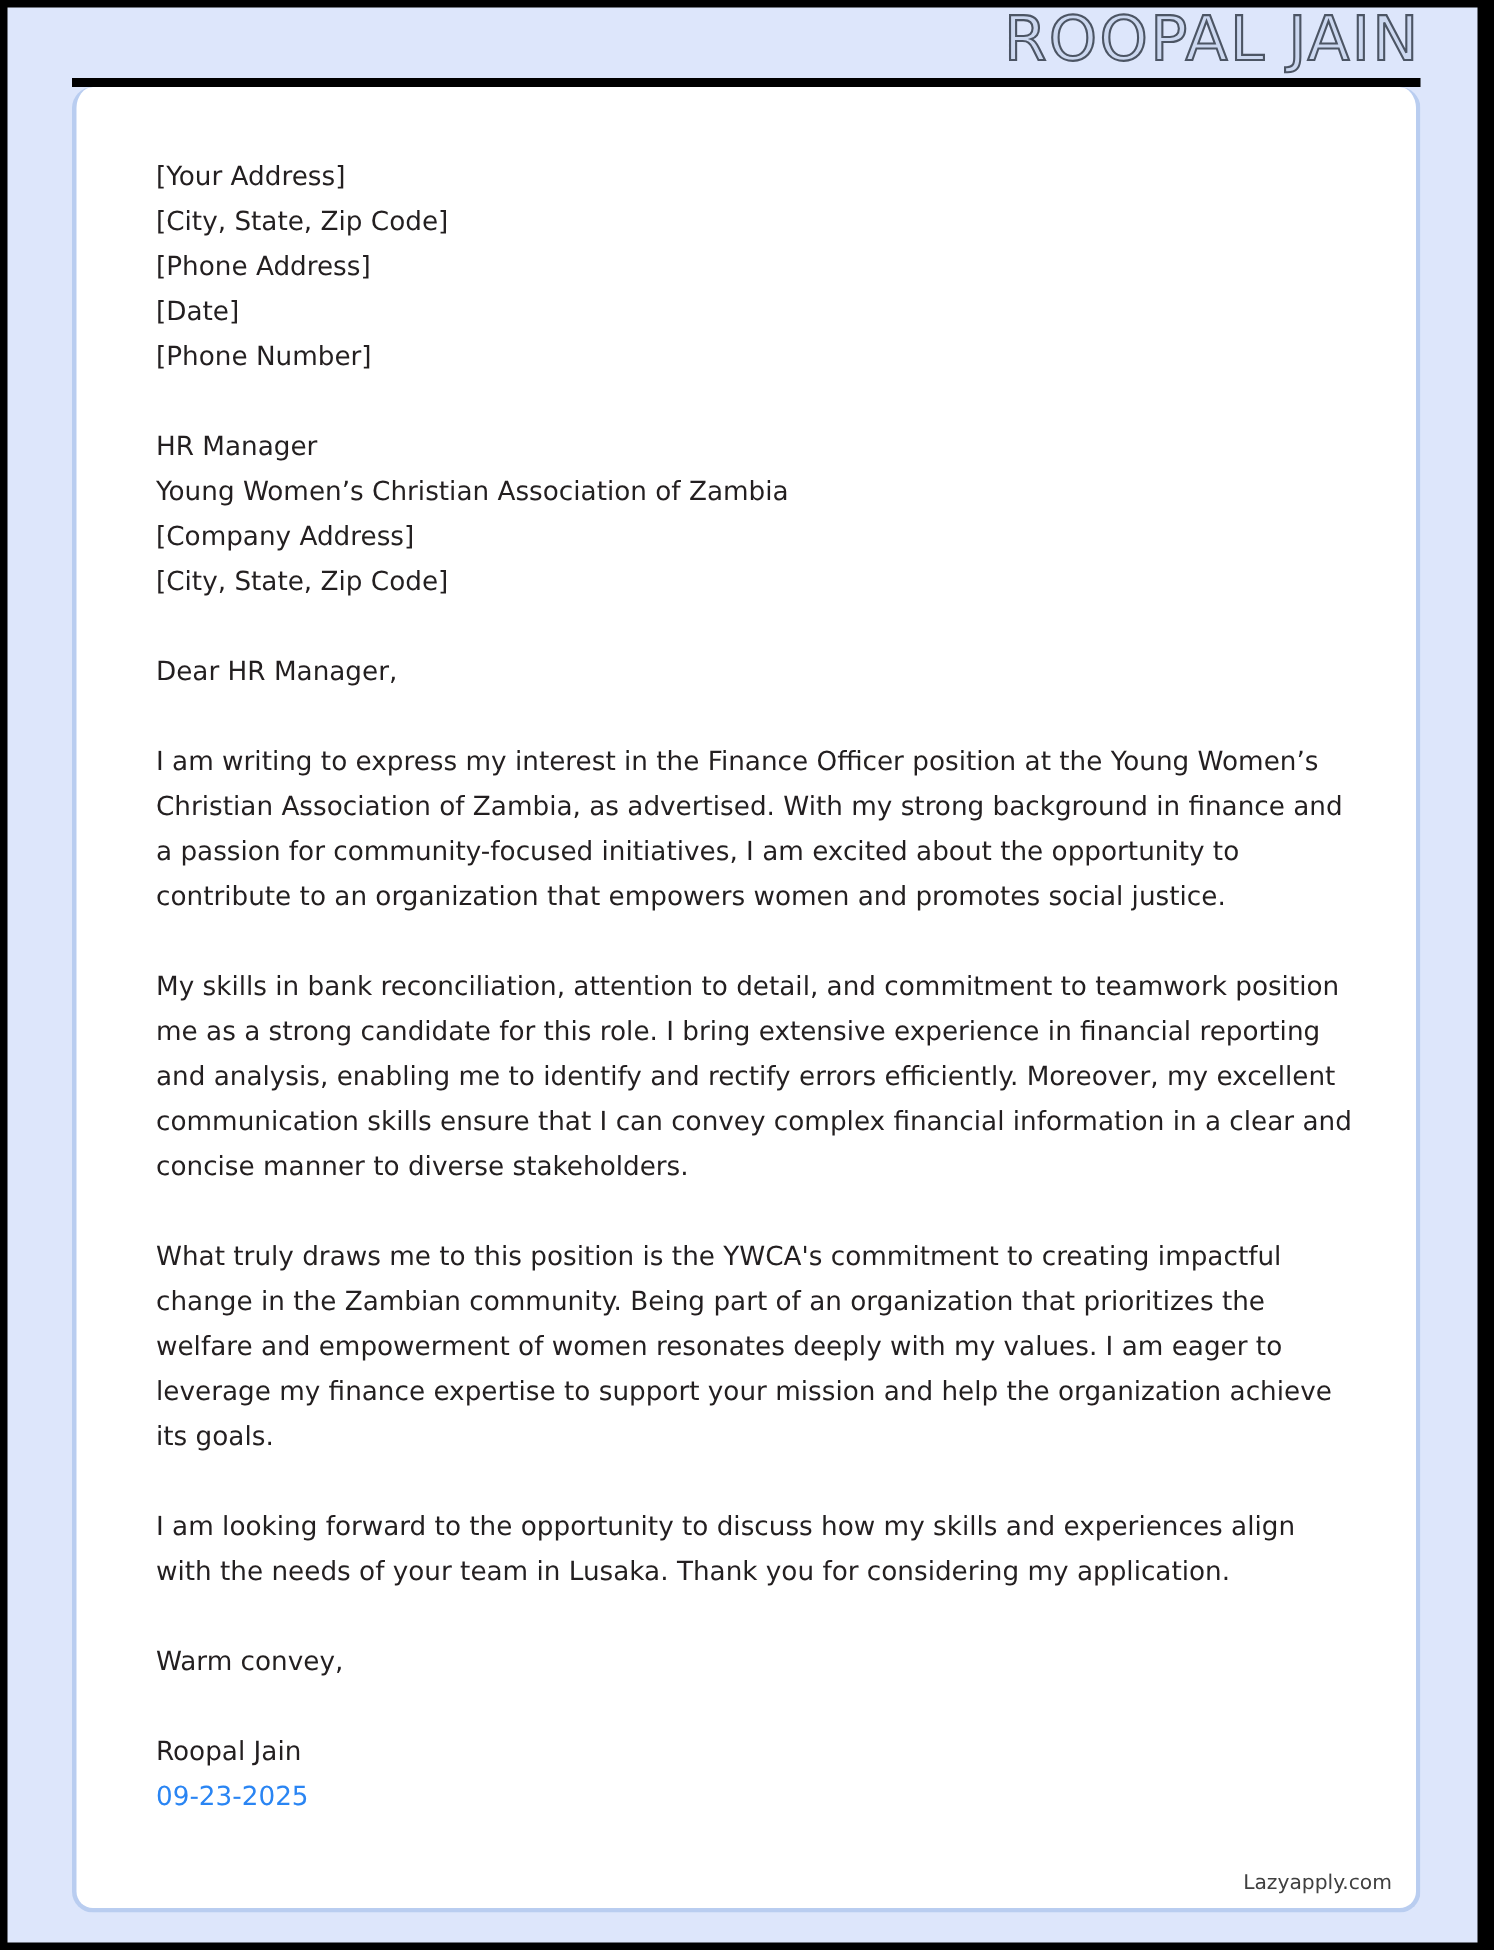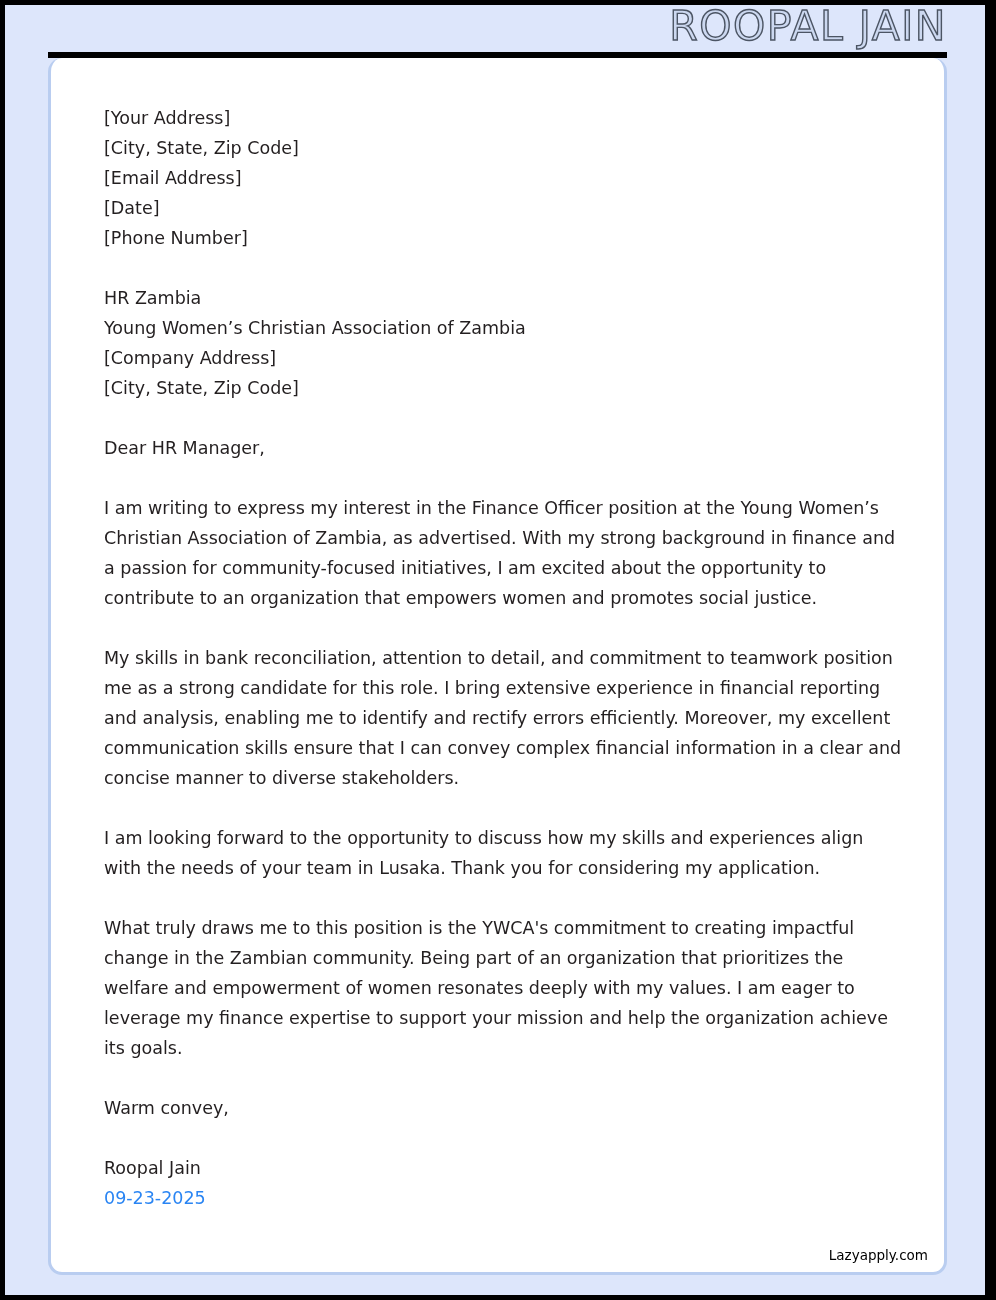--- a/index.html
+++ b/index.html
@@ -121,21 +121,21 @@
     margin: 0;
     color: #2a85f3;
   }
 
   .footer-brand {
     position: absolute;
     right: 16px;
     bottom: 8px;
     font-size: 13.5px;
     line-height: 18px;
-    color: #000000;
+    color: #404040;
     font-family: "DejaVu Sans", sans-serif;
   }
 </style>
 </head>
 <body>
 
 <div class="page-frame">
   <div class="mat">
 
     <div class="header-band">
@@ -143,38 +143,38 @@
     </div>
 
     <div class="header-rule"></div>
 
     <div class="sheet">
       <div class="letter-body">
 
         <div class="block">
           <span class="line">[Your Address]</span>
           <span class="line">[City, State, Zip Code]</span>
-          <span class="line">[Email Address]</span>
+          <span class="line">[Phone Address]</span>
           <span class="line">[Date]</span>
           <span class="line">[Phone Number]</span>
         </div>
 
         <div class="block">
-          <span class="line">HR Zambia</span>
+          <span class="line">HR Manager</span>
           <span class="line">Young Women’s Christian Association of Zambia</span>
           <span class="line">[Company Address]</span>
           <span class="line">[City, State, Zip Code]</span>
         </div>
 
         <div class="salutation">Dear HR Manager,</div>
 
         <p class="para">I am writing to express my interest in the Finance Officer position at the Young Women’s Christian Association of Zambia, as advertised. With my strong background in finance and a passion for community-focused initiatives, I am excited about the opportunity to contribute to an organization that empowers women and promotes social justice.</p>
         <p class="para">My skills in bank reconciliation, attention to detail, and commitment to teamwork position me as a strong candidate for this role. I bring extensive experience in financial reporting and analysis, enabling me to identify and rectify errors efficiently. Moreover, my excellent communication skills ensure that I can convey complex financial information in a clear and concise manner to diverse stakeholders.</p>
+        <p class="para">What truly draws me to this position is the YWCA's commitment to creating impactful change in the Zambian community. Being part of an organization that prioritizes the welfare and empowerment of women resonates deeply with my values. I am eager to leverage my finance expertise to support your mission and help the organization achieve its goals.</p>
         <p class="para">I am looking forward to the opportunity to discuss how my skills and experiences align with the needs of your team in Lusaka. Thank you for considering my application.</p>
-        <p class="para">What truly draws me to this position is the YWCA's commitment to creating impactful change in the Zambian community. Being part of an organization that prioritizes the welfare and empowerment of women resonates deeply with my values. I am eager to leverage my finance expertise to support your mission and help the organization achieve its goals.</p>
 
         <div class="closing">Warm convey,</div>
 
         <div class="signature">Roopal Jain</div>
         <div class="sign-date">09-23-2025</div>
 
       </div>
 
       <div class="footer-brand">Lazyapply.com</div>
     </div>

